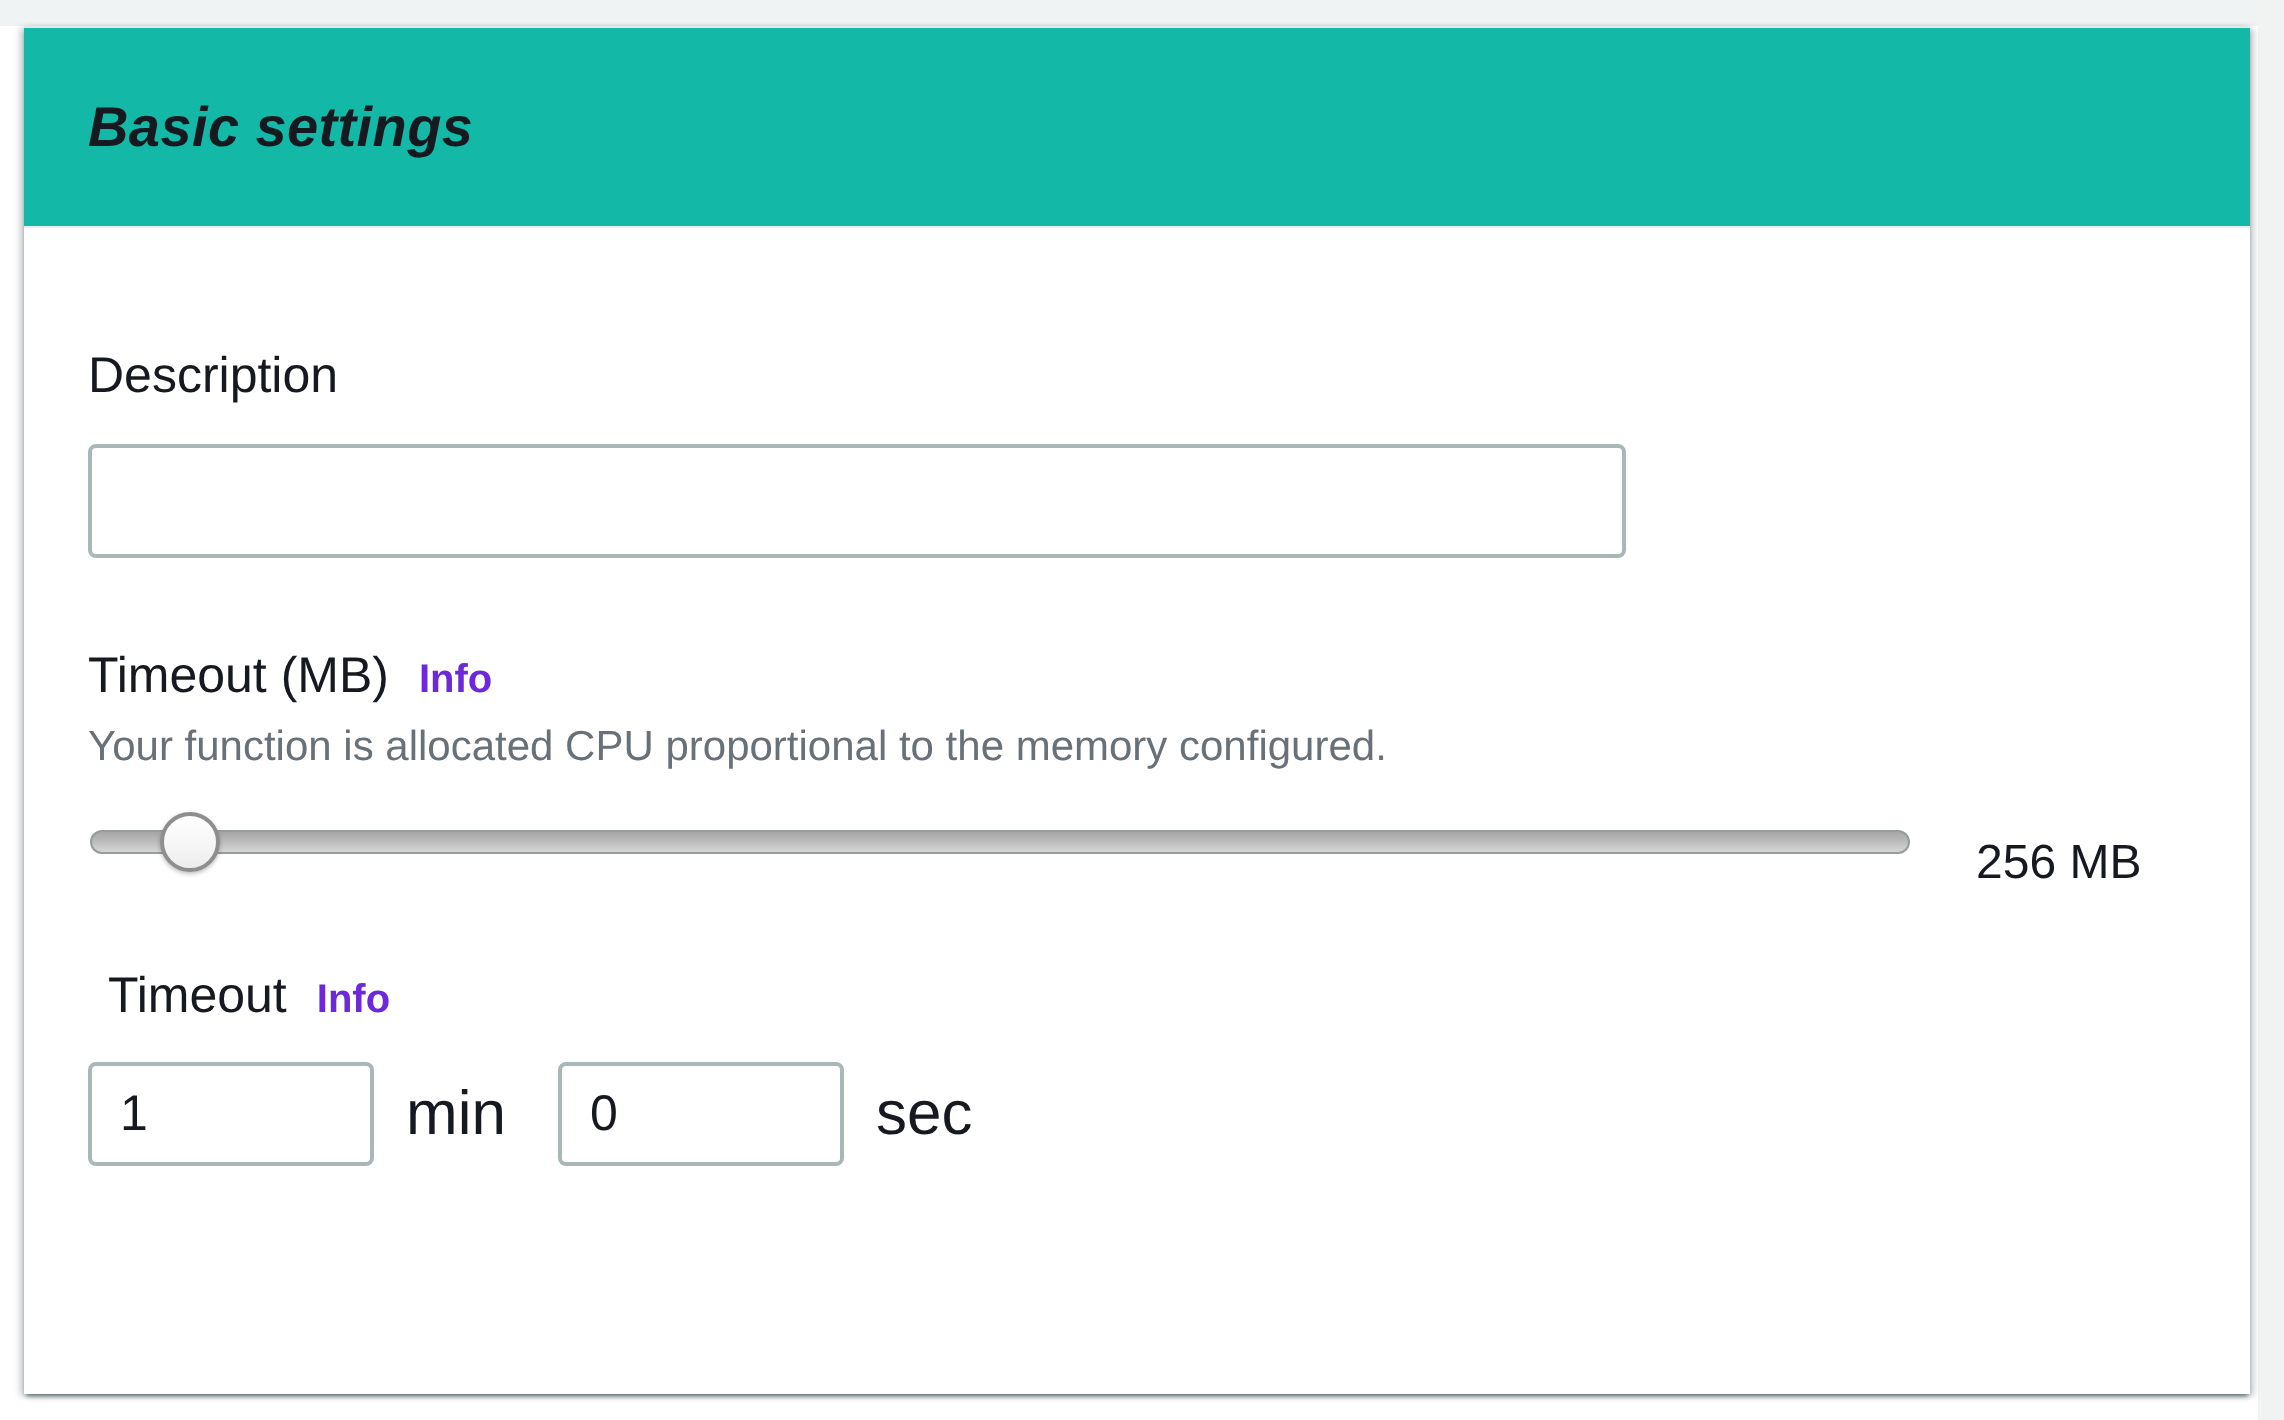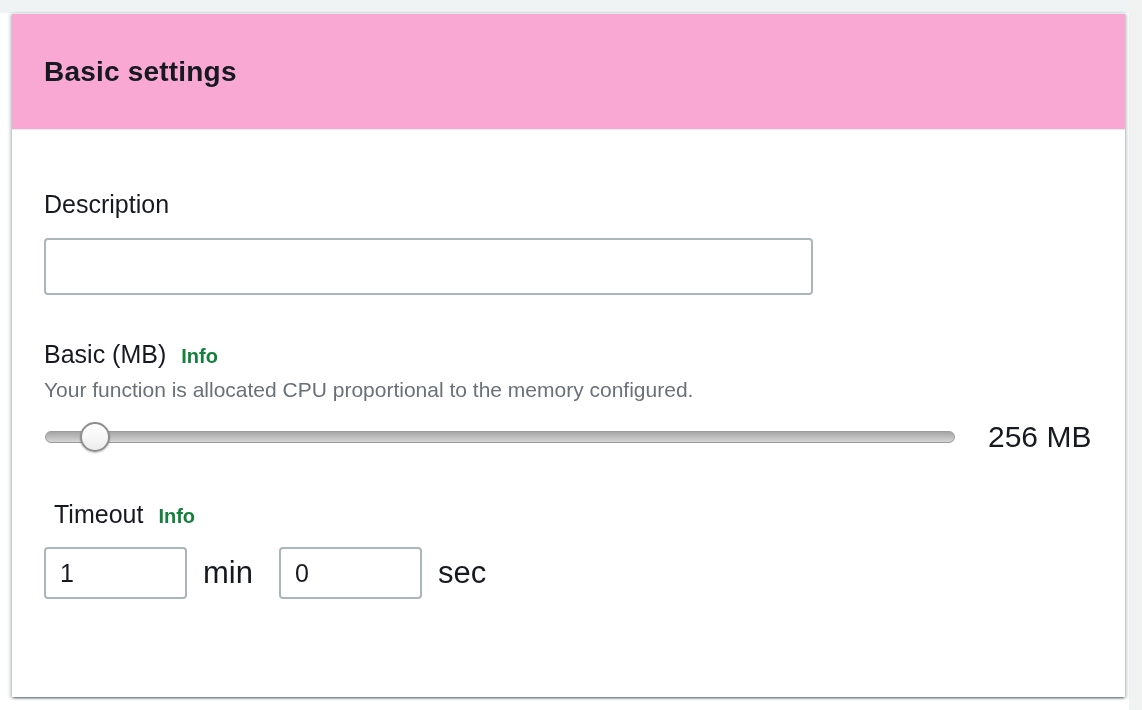--- a/index.html
+++ b/index.html
@@ -23,26 +23,27 @@
     left: 12px; top: 13px;
     width: 1113px; height: 684px;
     background: #ffffff;
     border-top: 1px solid #e2e7e7;
     box-shadow:
       0 2px 2px -1px rgba(0,28,36,0.45),
       2px 1px 3px 0 rgba(0,28,36,0.22),
       -2px 1px 3px 0 rgba(0,28,36,0.22);
   }
   .card-header {
-    height: 116px;
-    background: #f9a8d4;
+    height: 100px;
+    background: #14b8a6;
     border-bottom: 1px solid #eaeded;
     display: flex;
     align-items: center;
     padding: 0 32px;
+    font-style: italic;
   }
   .card-title {
     font-size: 28px;
     font-weight: 700;
     color: #16191f;
     letter-spacing: 0.2px;
   }
   .card-body {
     position: relative;
     height: 569px;
@@ -56,21 +57,21 @@
   .label-row {
     position: absolute;
     left: 32px;
     display: flex;
     align-items: baseline;
     gap: 15px;
   }
   .info-link {
     font-size: 20px;
     font-weight: 700;
-    color: #15803d;
+    color: #6d28d9;
     text-decoration: none;
     cursor: pointer;
   }
   .desc-label-row { top: 60px; }
   .desc-input {
     position: absolute;
     left: 32px; top: 108px;
     width: 769px; height: 57px;
     border: 2px solid #aab7b8;
     border-radius: 4px;
@@ -108,23 +109,23 @@
     width: 30px; height: 30px;
     border: 2px solid #8e8e8e;
     border-radius: 50%;
     background: linear-gradient(180deg, #ffffff 0%, #f6f6f6 55%, #ececec 100%);
     box-shadow: 0 1px 2px rgba(0,0,0,0.25);
     transform: translate(-50%, -50%);
     cursor: grab;
   }
   .memory-value {
     position: absolute;
-    left: 976px; top: 290px;
+    left: 976px; top: 304px;
     width: 118px;
-    font-size: 30px;
+    font-size: 24px;
     color: #16191f;
     text-align: left;
     white-space: nowrap;
   }
   .timeout-label-row { top: 370px; margin-left: 10px; }
   .timeout-row {
     position: absolute;
     left: 32px; top: 417px;
     display: flex;
     align-items: center;
@@ -160,21 +161,21 @@
   </div>
 
   <div class="card-body">
 
     <div class="label-row desc-label-row">
       <span class="field-label">Description</span>
     </div>
     <input type="text" class="desc-input" value="" style="">
 
     <div class="label-row memory-label-row">
-      <span class="field-label">Basic (MB)</span>
+      <span class="field-label">Timeout (MB)</span>
       <a class="info-link">Info</a>
     </div>
     <div class="helper-text">Your function is allocated CPU proportional to the memory configured.</div>
 
     <div class="slider-zone">
       <div class="slider-track"></div>
       <div class="slider-handle" style="left: 5.5%;"></div>
     </div>
     <div class="memory-value">256 MB</div>
 

